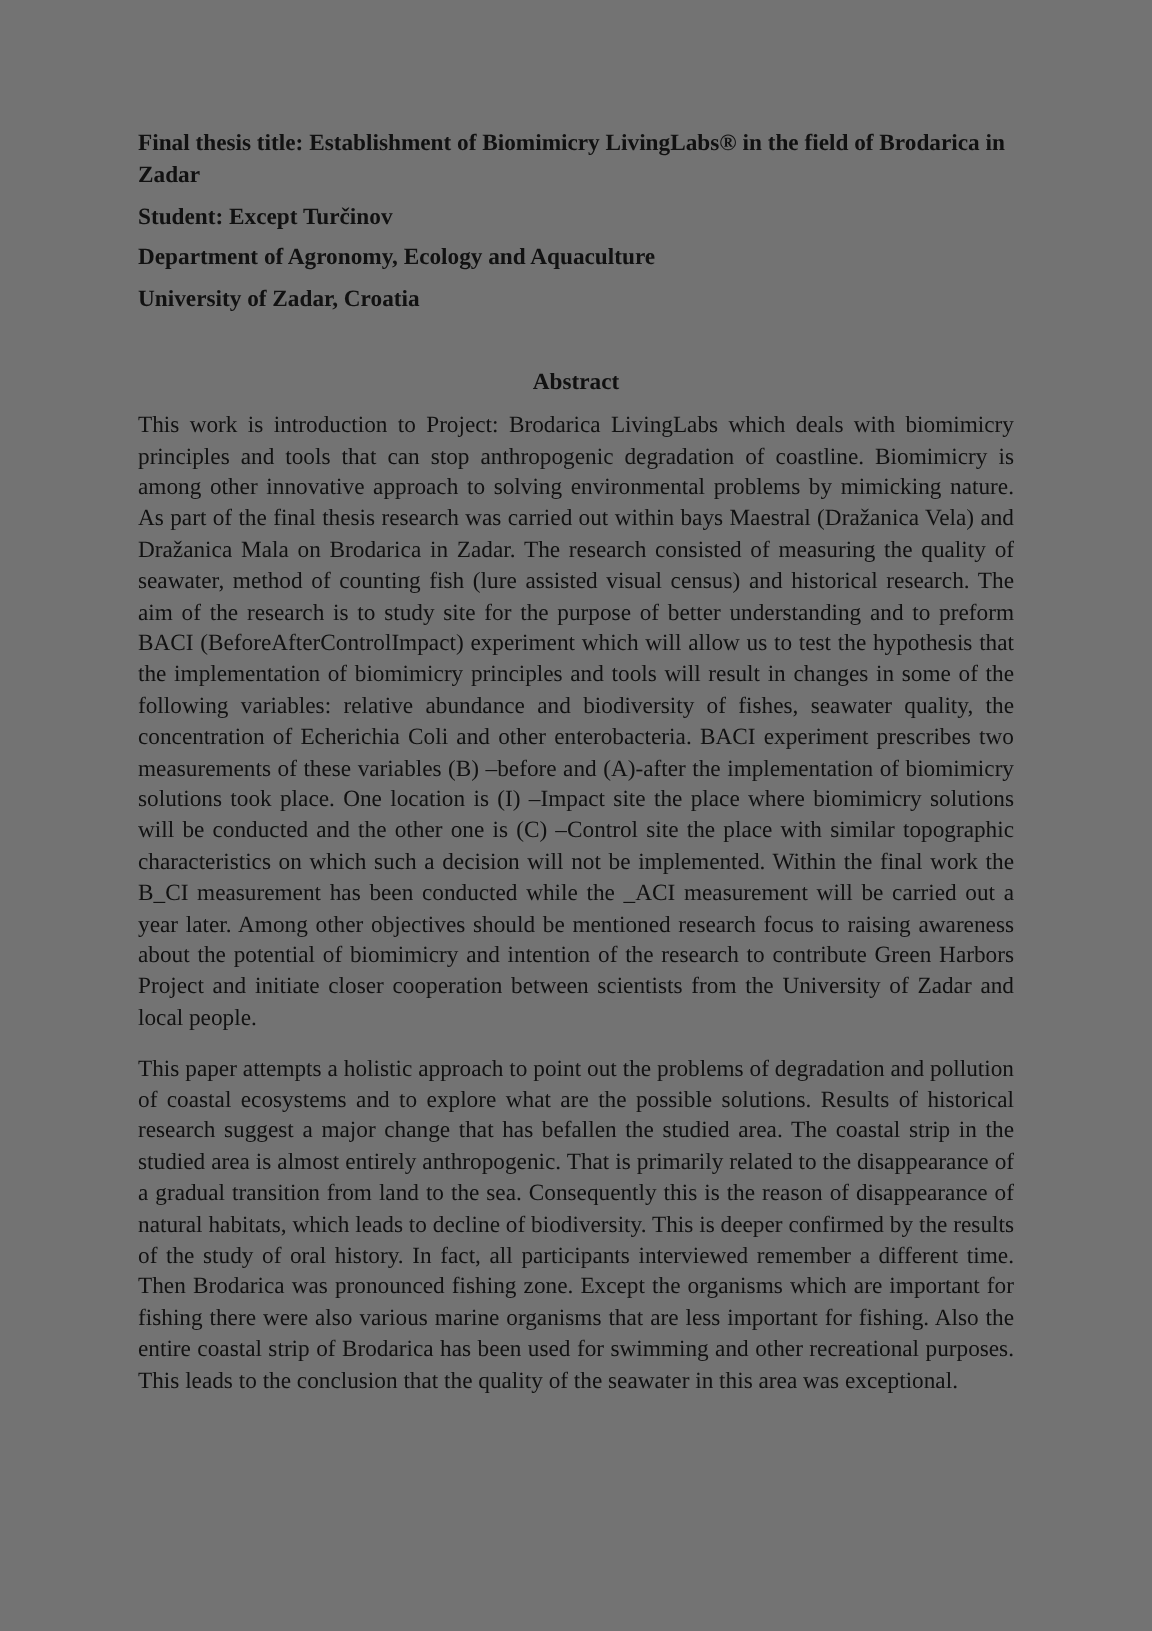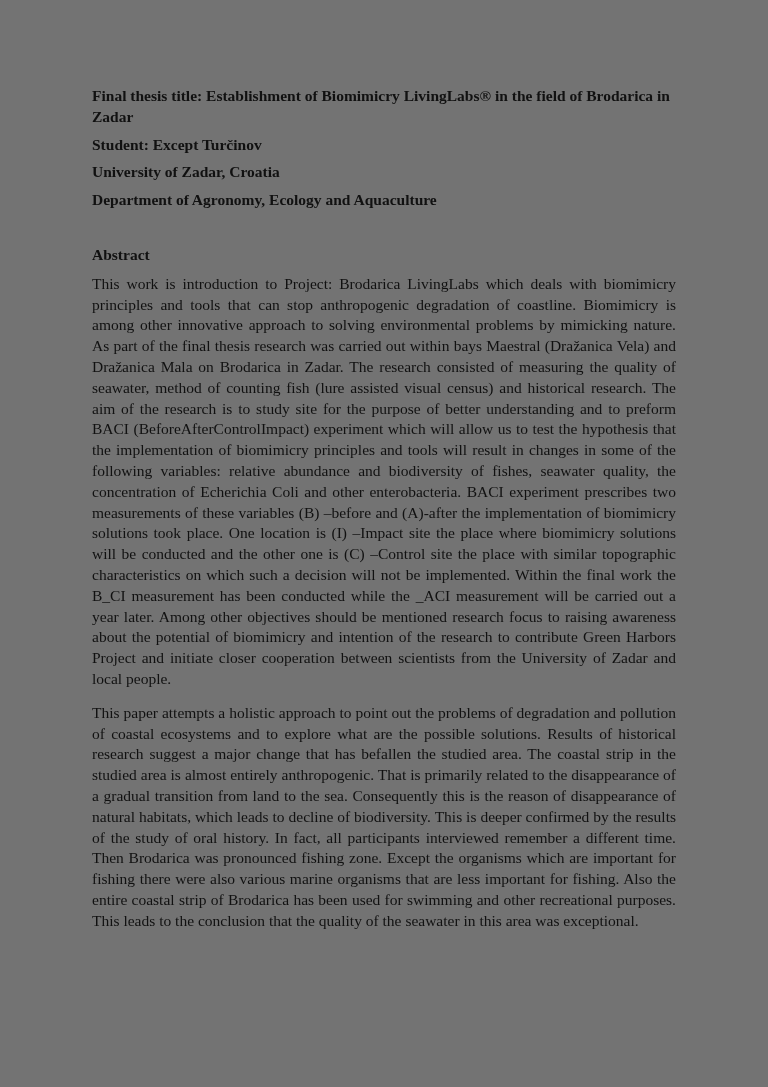--- a/index.html
+++ b/index.html
@@ -22,33 +22,34 @@
     overflow: hidden;
   }
   .hdr {
     font-weight: bold;
     margin: 0 0 7px 0;
     text-align: left;
   }
   .abstract-heading {
     font-weight: bold;
     margin: 34px 0 8px 0;
+    text-align: center;
   }
   .body-para {
     text-align: justify;
     margin: 0 0 13px 0;
   }
 </style>
 </head>
 <body>
 
 <div class="page">
   <p class="hdr">Final thesis title: Establishment of Biomimicry LivingLabs® in the field of Brodarica in Zadar</p>
   <p class="hdr">Student: Except Turčinov</p>
+  <p class="hdr">Department of Agronomy, Ecology and Aquaculture</p>
   <p class="hdr">University of Zadar, Croatia</p>
-  <p class="hdr">Department of Agronomy, Ecology and Aquaculture</p>
 
   <p class="abstract-heading">Abstract</p>
 
   <p class="body-para">This work is introduction to Project: Brodarica LivingLabs which deals with biomimicry principles and tools that can stop anthropogenic degradation of coastline. Biomimicry is among other innovative approach to solving environmental problems by mimicking nature. As part of the final thesis research was carried out within bays Maestral (Dražanica Vela) and Dražanica Mala on Brodarica in Zadar. The research consisted of measuring the quality of seawater, method of counting fish (lure assisted visual census) and historical research. The aim of the research is to study site for the purpose of better understanding and to preform BACI (BeforeAfterControlImpact) experiment which will allow us to test the hypothesis that the implementation of biomimicry principles and tools will result in changes in some of the following variables: relative abundance and biodiversity of  fishes, seawater quality, the concentration of Echerichia Coli and other enterobacteria. BACI experiment prescribes two measurements of these variables (B) –before and (A)-after  the implementation of biomimicry solutions took place. One location is (I) –Impact site the place where biomimicry solutions will be conducted and the other one is (C) –Control site the place with similar topographic characteristics on which such a decision will not be implemented. Within the final work the B_CI measurement has been conducted while  the _ACI measurement will be carried out a year later. Among other objectives should be mentioned research focus to raising awareness about the potential of biomimicry and intention of the research to contribute Green Harbors Project and initiate closer cooperation between scientists from the University of Zadar and local people.</p>
 
   <p class="body-para">This paper attempts a holistic approach to point out the problems of degradation and pollution of coastal ecosystems and to explore what are the possible solutions. Results of historical research suggest a major change that has befallen the studied area. The coastal strip in the studied area is almost entirely anthropogenic. That is primarily related to the disappearance of a gradual transition from land to the sea. Consequently this is  the reason of disappearance of natural habitats, which leads to decline of biodiversity. This is deeper confirmed by the results of the study of oral history. In fact, all participants interviewed remember a different time. Then Brodarica was pronounced fishing zone. Except the organisms which are important for fishing there were also various marine organisms that are less important for fishing. Also  the entire coastal strip of Brodarica has been used for swimming and other recreational purposes. This leads to the conclusion that the quality of the seawater in this area was exceptional.</p>
 </div>
 
 </body></html>

